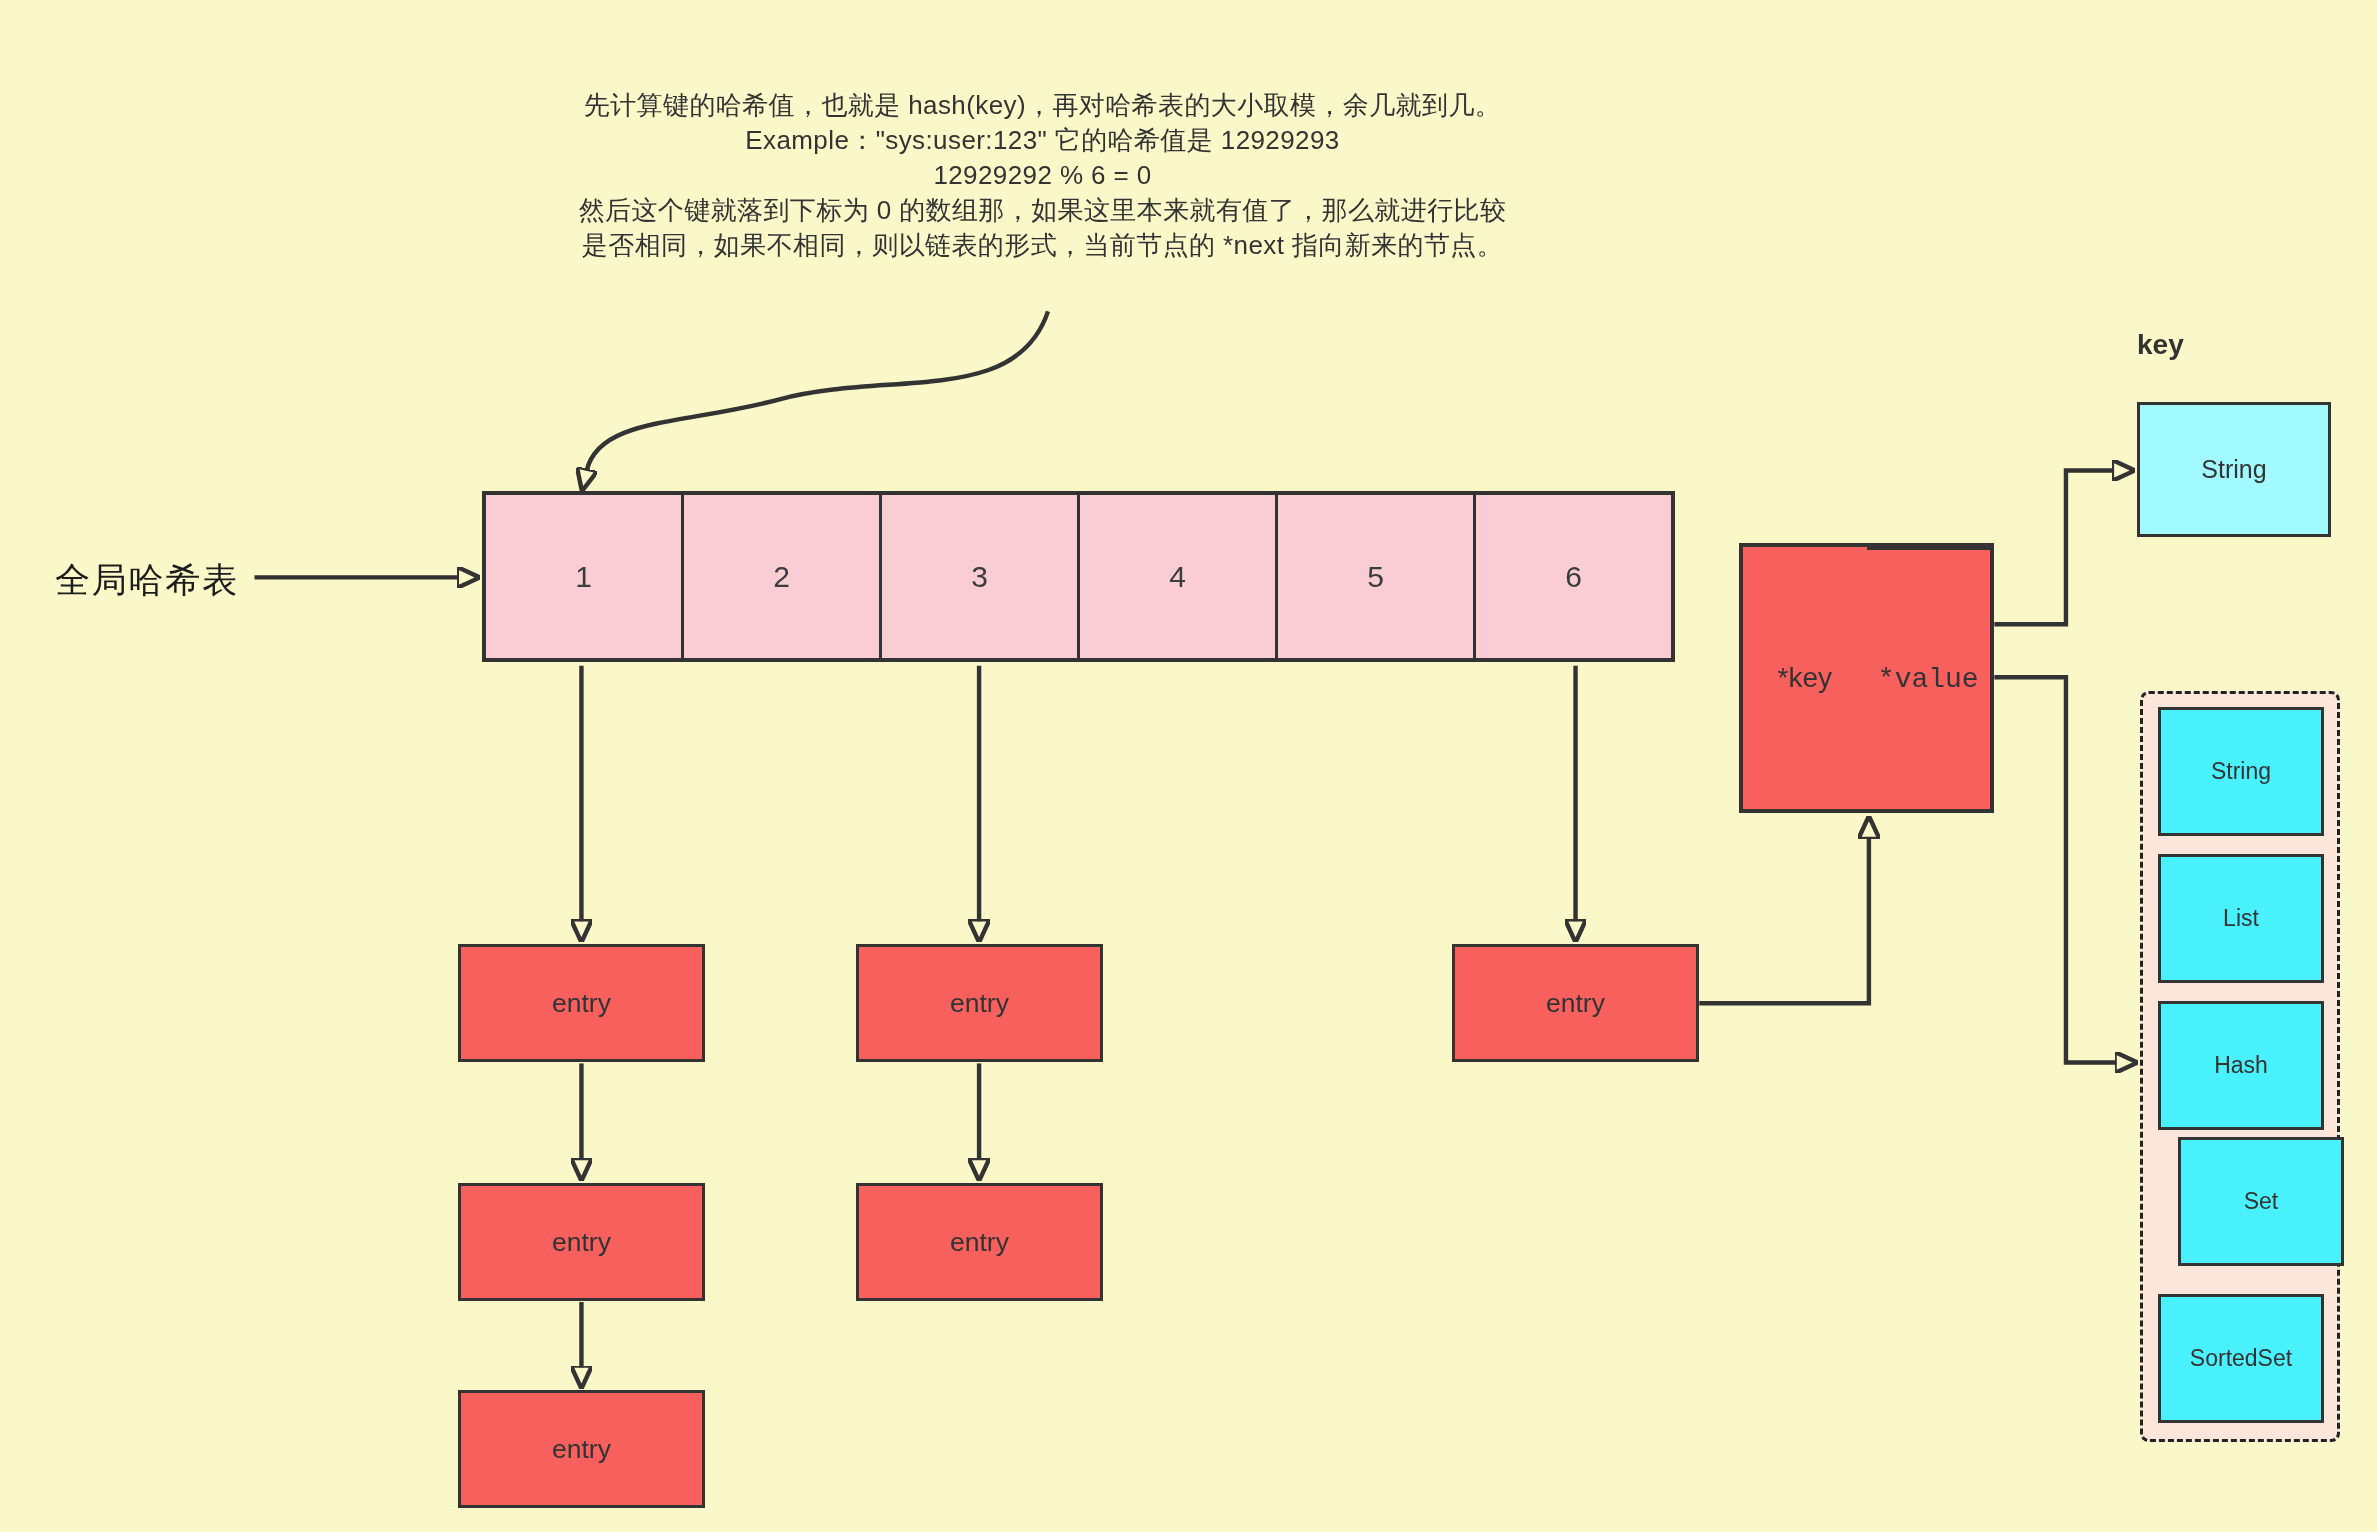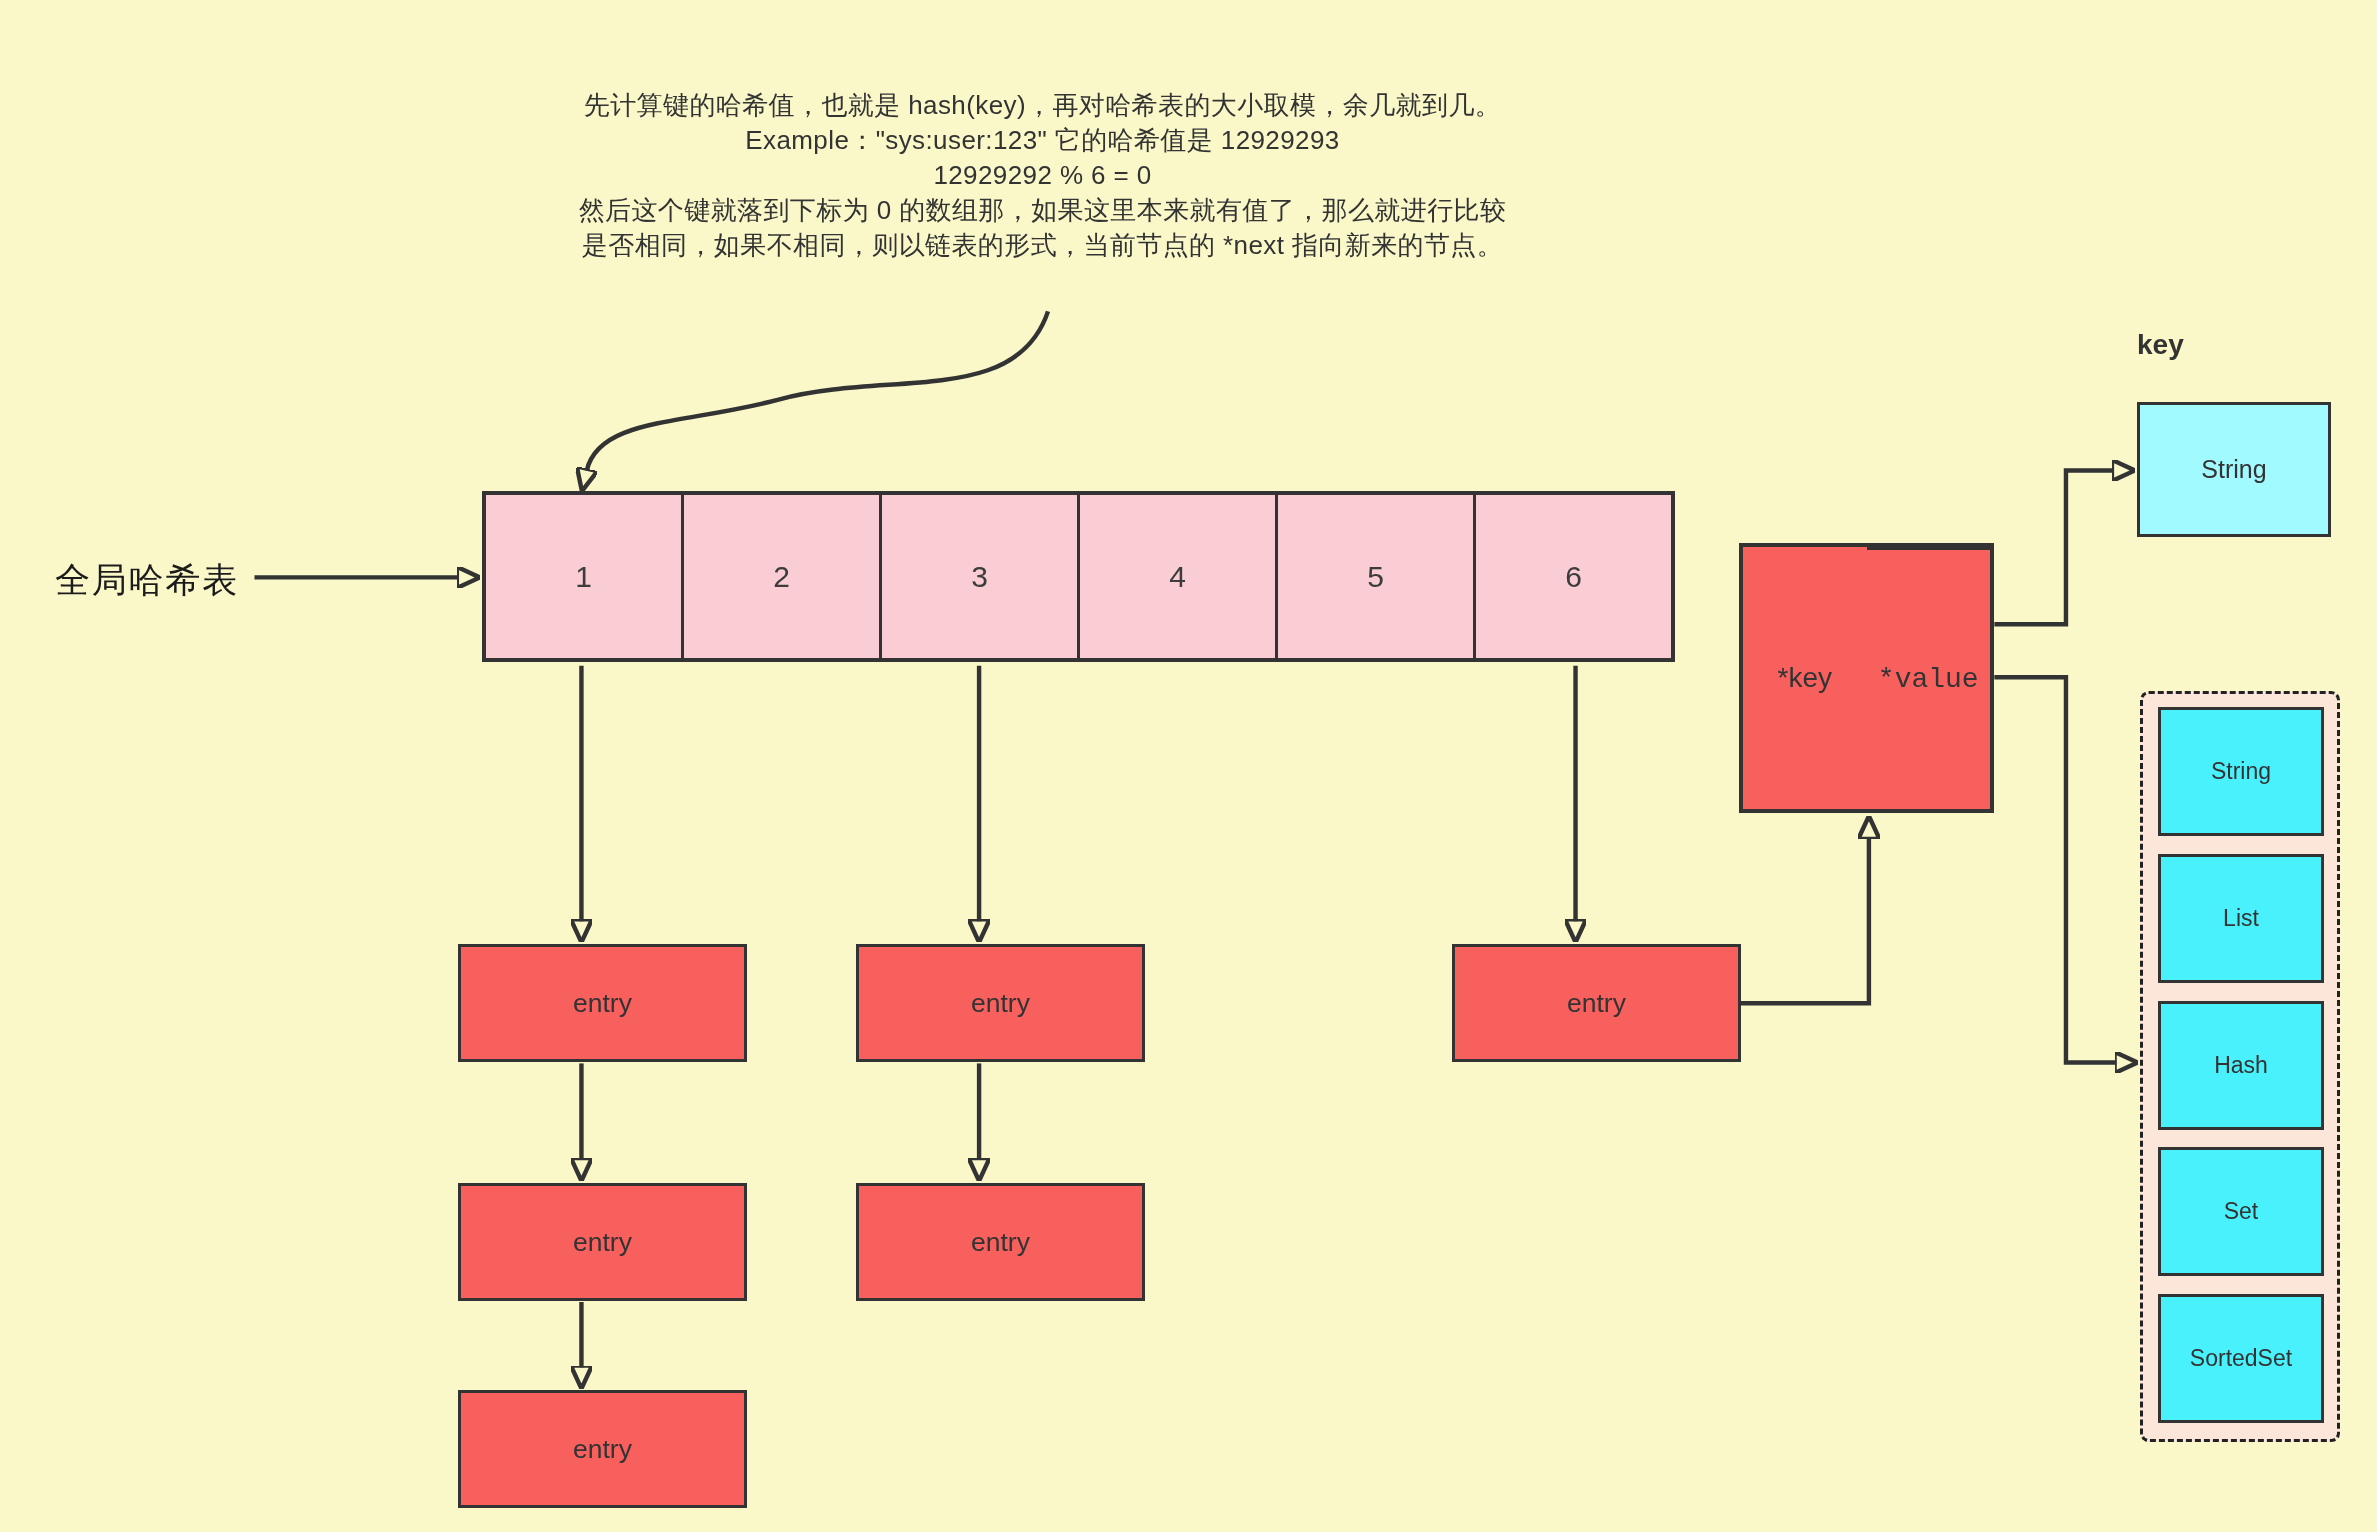--- a/index.html
+++ b/index.html
@@ -17,21 +17,21 @@
     font-size:26px;line-height:35px;color:var(--text);letter-spacing:0.4px;}
 
   .global-label{left:55px;top:557px;font-size:35px;font-weight:normal;color:#1c1c1c;letter-spacing:1.8px;}
 
   .bucket-array{left:482px;top:491px;width:1193px;height:171px;display:flex;
     border:4.4px solid var(--line);background:var(--pink);}
   .bucket-cell{flex:1;display:flex;align-items:center;justify-content:center;
     font-size:30px;color:#3c3c3c;border-right:3.5px solid var(--line);}
   .bucket-cell:last-child{border-right:none;}
 
-  .entry-node{width:289px;height:118px;background:var(--red);border:3.5px solid var(--line);
+  .entry-node{width:247px;height:118px;background:var(--red);border:3.5px solid var(--line);
     display:flex;align-items:center;justify-content:center;font-size:26.5px;color:var(--text);}
 
   .dictentry{left:1739px;top:543px;width:255px;height:270px;border:4.4px solid var(--line);
     background:var(--red);display:flex;flex-direction:row;text-align:right;}
   .dictentry-row{flex:1;display:flex;align-items:center;justify-content:center;
     font-size:28px;color:var(--text);}
   .dictentry-row + .dictentry-row{border-top:3.5px solid var(--line);font-family:Liberation Mono, monospace;}
 
   .key-caption{left:2137px;top:329px;width:194px;font-size:28px;color:var(--text);font-weight:bold;}
   .key-box{left:2137px;top:402px;width:194px;height:135px;background:var(--cyanlight);
@@ -99,18 +99,18 @@
     <div class="dictentry-row">*value</div>
   </div>
 
   <div class="abs key-caption">key</div>
   <div class="abs key-box">String</div>
 
   <div class="abs value-container">
     <div class="value-box" style="top:13.3px;">String</div>
     <div class="value-box" style="top:160px;">List</div>
     <div class="value-box" style="top:307px;">Hash</div>
-    <div class="value-box" style="top:453px;">Set</div>
+    <div class="value-box" style="top:443px;margin-left:20px;">Set</div>
     <div class="value-box" style="top:600px;">SortedSet</div>
   </div>
 
 </div>
 
 
 </body></html>

